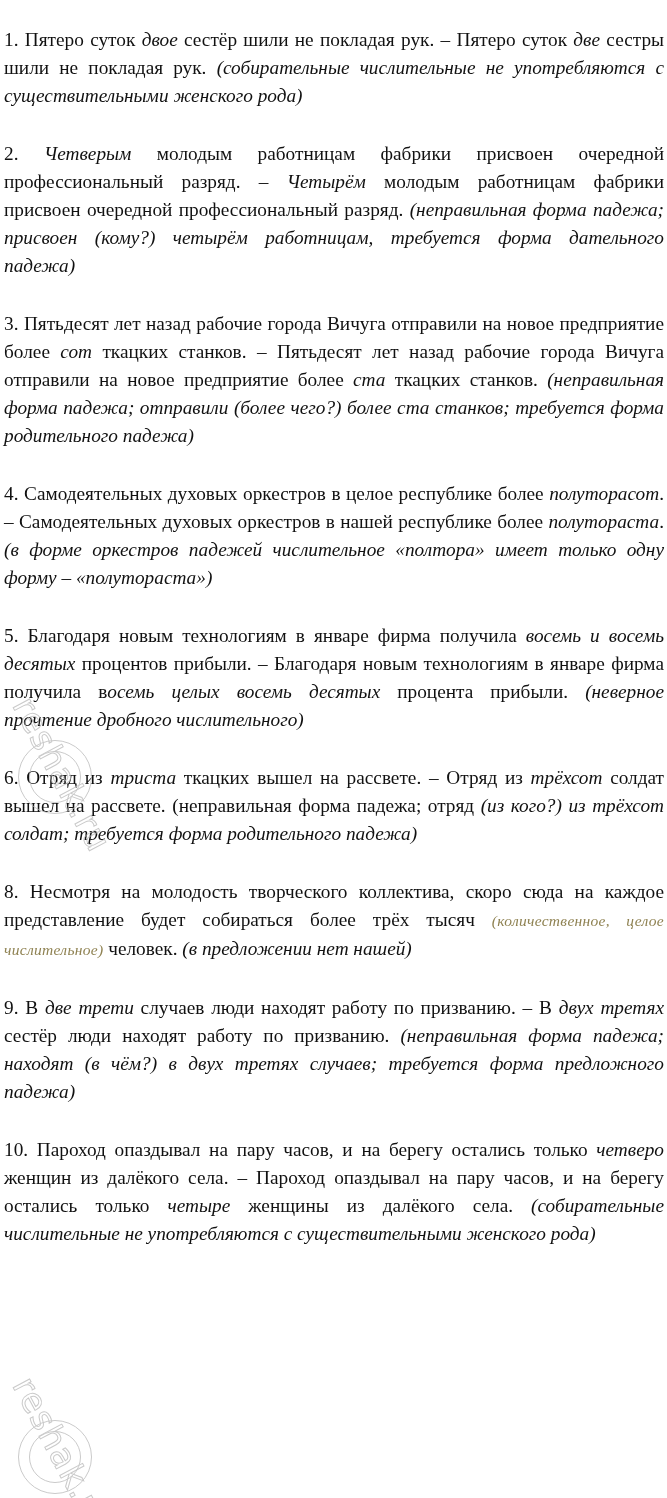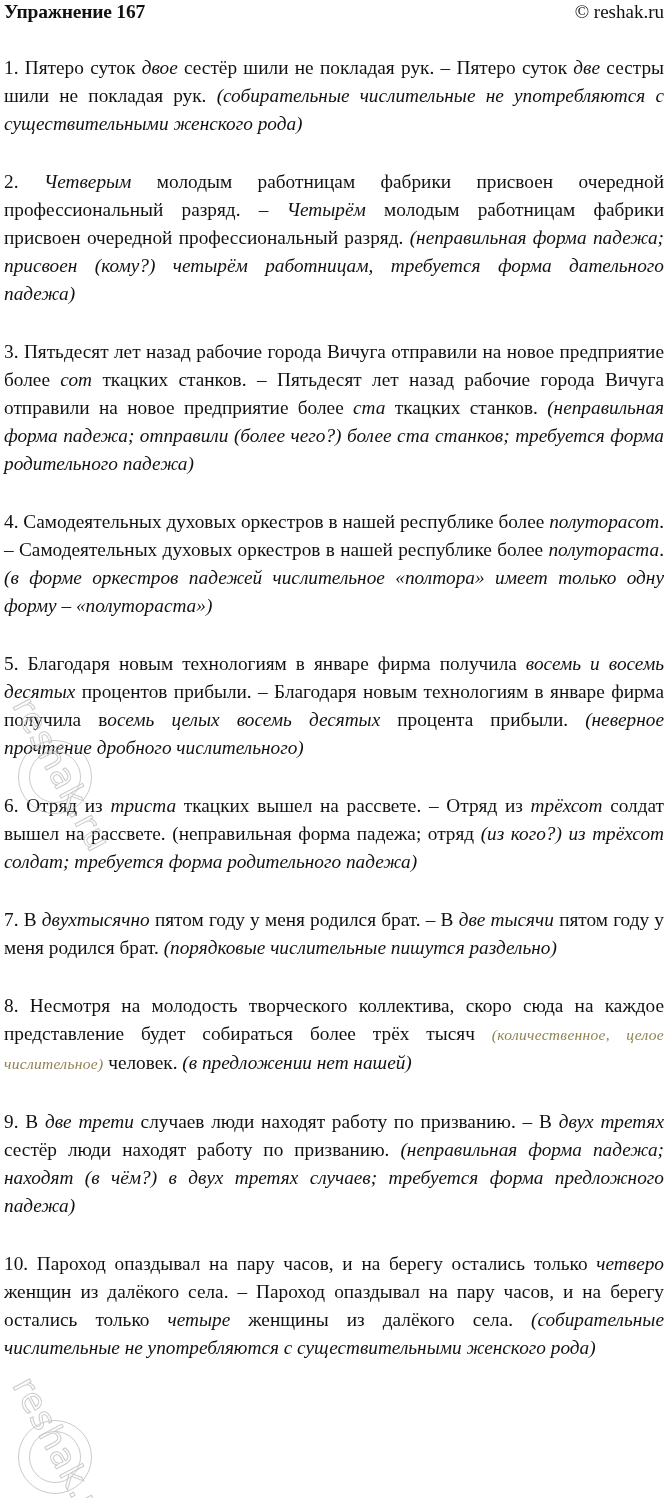--- a/index.html
+++ b/index.html
@@ -83,33 +83,28 @@
       width: 52px; height: 52px;
       border: 1.4px solid #b8b8b8;
       border-radius: 50%;
       box-sizing: border-box;
     }
   </style>
 </head>
 <body>
 
 <div class="page">
-  <div class="header">
-    <span class="title">Упражнение 167</span>
-    <span class="copyright">© reshak.ru</span>
-  </div>
 
   <div id="items">
       <p class="item first-item"><span>1.</span> <span>Пятеро суток </span><span class="it">двое</span><span> сестёр шили не покладая рук. – Пятеро суток </span><span class="it">две</span><span> сестры шили не покладая рук. </span><span class="it">(собирательные числительные не употребляются с существительными женского рода)</span></p>
       <p class="item"><span>2.</span> <span class="it">Четверым</span><span> молодым работницам фабрики присвоен очередной профессиональный разряд. – </span><span class="it">Четырём</span><span> молодым работницам фабрики присвоен очередной профессиональный разряд. </span><span class="it">(неправильная форма падежа; присвоен (кому?) четырём работницам, требуется форма дательного падежа)</span></p>
       <p class="item"><span>3.</span> <span>Пятьдесят лет назад рабочие города Вичуга отправили на новое предприятие более </span><span class="it">сот</span><span> ткацких станков. – Пятьдесят лет назад рабочие города Вичуга отправили на новое предприятие более </span><span class="it">ста</span><span> ткацких станков. </span><span class="it">(неправильная форма падежа; отправили (более чего?) более ста станков; требуется форма родительного падежа)</span></p>
-      <p class="item"><span>4.</span> <span>Самодеятельных духовых оркестров в нашей республике более </span><span class="it">полуторасот</span><span>. – Самодеятельных духовых оркестров в нашей республике более </span><span class="it">полутораста</span><span>. </span><span class="it">(в форме оркестров падежей числительное «полтора» имеет только одну форму – «полутораста»)</span></p>
+      <p class="item"><span>4.</span> <span>Самодеятельных духовых оркестров в целое республике более </span><span class="it">полуторасот</span><span>. – Самодеятельных духовых оркестров в нашей республике более </span><span class="it">полутораста</span><span>. </span><span class="it">(в форме оркестров падежей числительное «полтора» имеет только одну форму – «полутораста»)</span></p>
       <p class="item"><span>5.</span> <span>Благодаря новым технологиям в январе фирма получила </span><span class="it">восемь и восемь десятых</span><span> процентов прибыли. – Благодаря новым технологиям в январе фирма получила в</span><span class="it">осемь целых восемь десятых</span><span> процента прибыли. </span><span class="it">(неверное прочтение дробного числительного)</span></p>
       <p class="item"><span>6.</span> <span>Отряд из </span><span class="it">триста</span><span> ткацких вышел на рассвете. – Отряд из </span><span class="it">трёхсот</span><span> солдат вышел на рассвете. (неправильная форма падежа; отряд </span><span class="it">(из кого?) из трёхсот солдат; требуется форма родительного падежа)</span></p>
-      <p class="item"><span>7.</span> <span>В </span><span class="it">двухтысячно</span><span> пятом году у меня родился брат. – В </span><span class="it">две тысячи</span><span> пятом году у меня родился брат. </span><span class="it">(порядковые числительные пишутся раздельно)</span></p>
       <p class="item"><span>8.</span> <span>Несмотря на молодость творческого коллектива, скоро сюда на каждое представление будет собираться более трёх тысяч </span><span class="note-olive">(количественное, целое числительное)</span><span> человек. </span><span class="it">(в предложении нет нашей)</span></p>
       <p class="item"><span>9.</span> <span>В </span><span class="it">две трети</span><span> случаев люди находят работу по призванию. – В </span><span class="it">двух третях</span><span> сестёр люди находят работу по призванию. </span><span class="it">(неправильная форма падежа; находят (в чём?) в двух третях случаев; требуется форма предложного падежа)</span></p>
       <p class="item"><span>10.</span> <span>Пароход опаздывал на пару часов, и на берегу остались только </span><span class="it">четверо</span><span> женщин из далёкого села. – Пароход опаздывал на пару часов, и на берегу остались только </span><span class="it">четыре</span><span> женщины из далёкого села. </span><span class="it">(собирательные числительные не употребляются с существительными женского рода)</span></p>
     </div>
 </div>
 
 <div class="watermark" style="left:0; top:0; width:0; height:0;">
   <span class="wm-text" style="left:40px; top:690px;">reshak.ru</span>
   <span class="wm-circle" style="left:18px; top:740px;"></span>
 </div>

